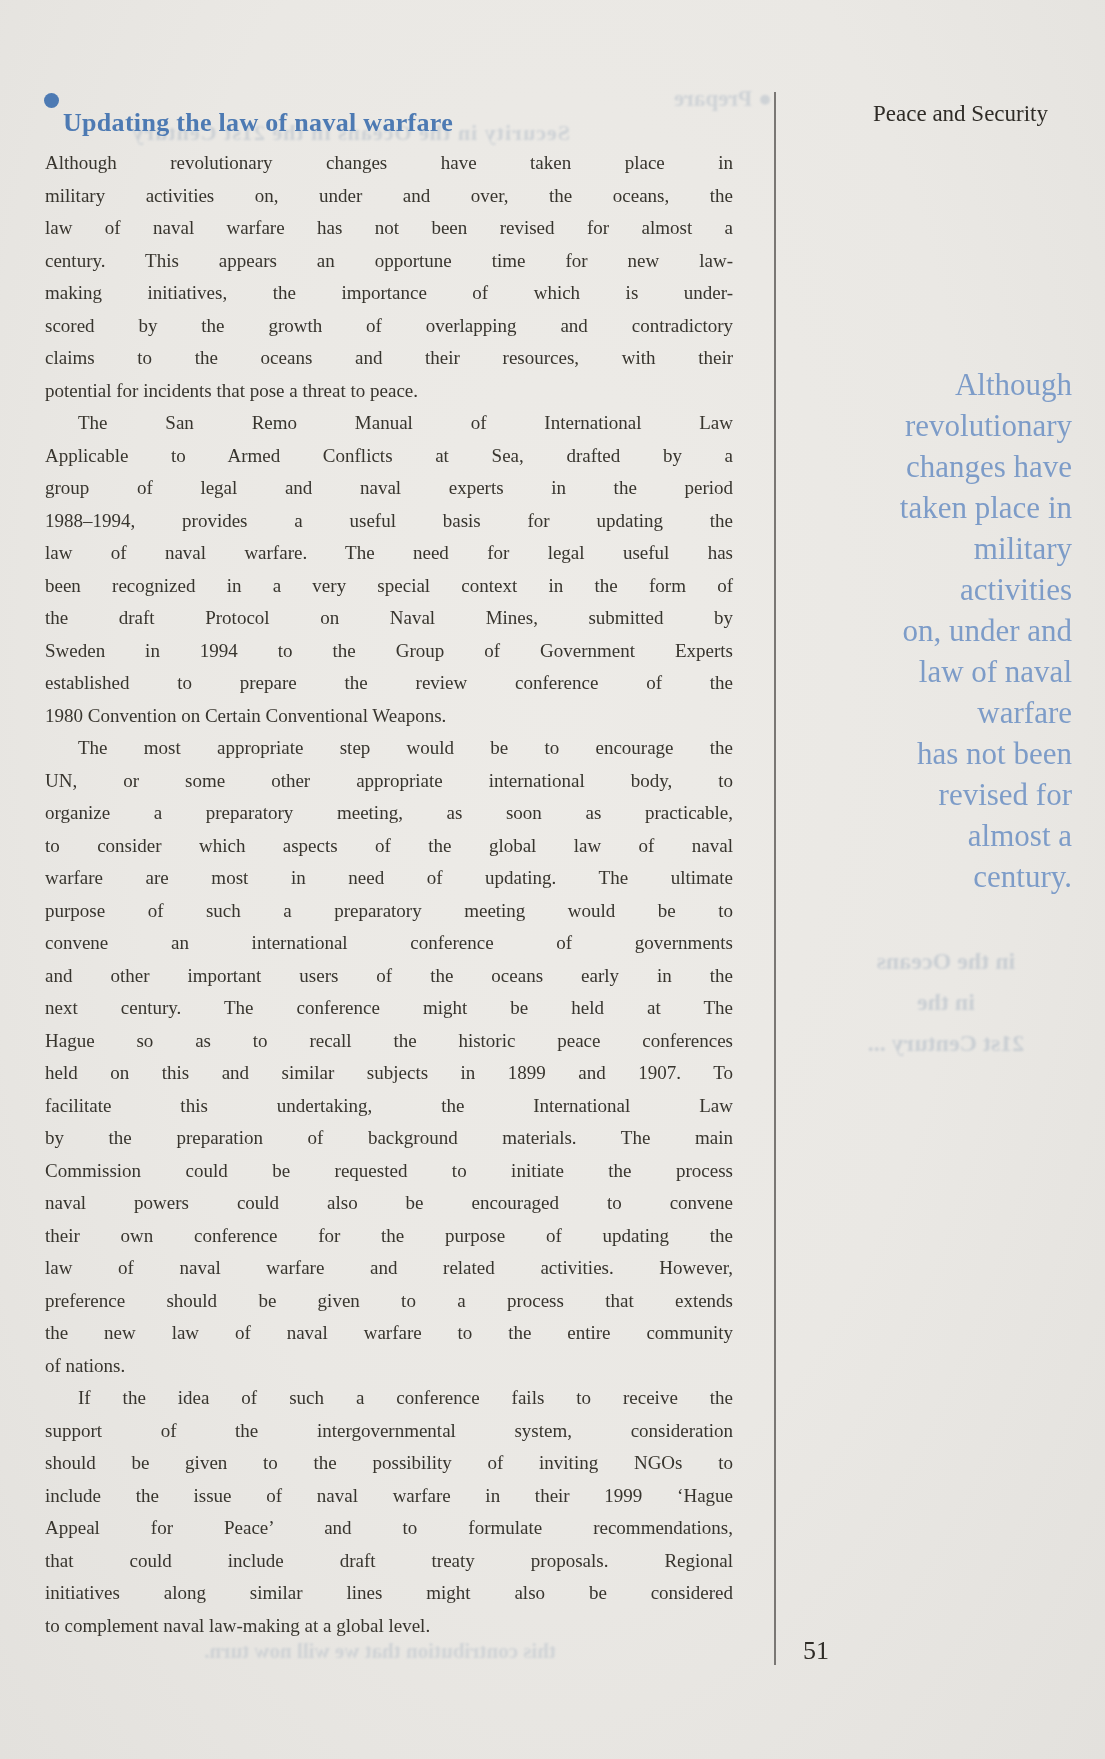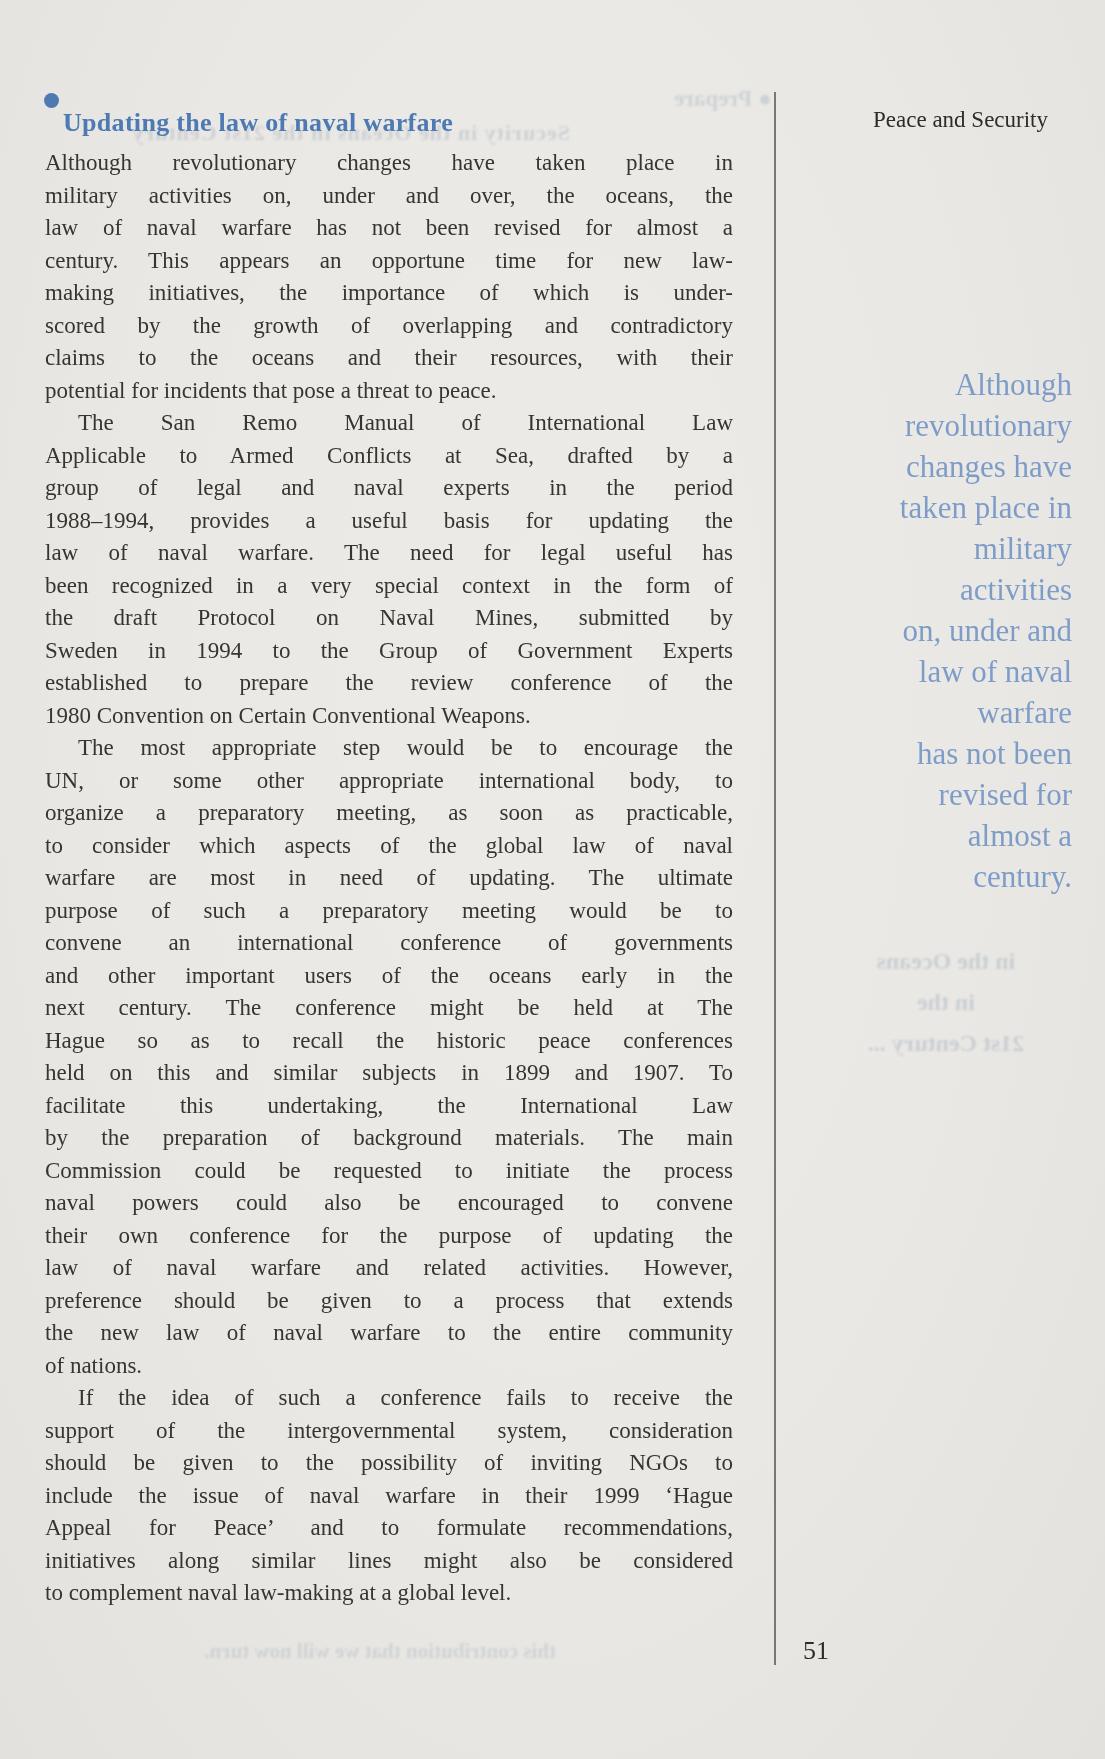--- a/index.html
+++ b/index.html
@@ -14,27 +14,27 @@
     color:var(--ink);
   }
   .page{position:absolute;inset:0;}
 
   
   .heading-row{position:absolute;left:44px;top:84px;display:flex;align-items:flex-start;flex-direction:column;}
   .bullet{width:15px;height:15px;border-radius:50%;background:var(--heading-blue);margin-top:9px;flex:0 0 auto;}
   .title{margin-left:19px;font-size:26px;font-weight:bold;color:var(--heading-blue);line-height:30px;letter-spacing:.3px;}
 
   
-  .section-label{position:absolute;top:106px;right:57px;font-size:23px;color:#2f2c27;line-height:28px;}
+  .section-label{position:absolute;top:100px;right:57px;font-size:23px;color:#2f2c27;line-height:28px;}
 
   
   .divider{position:absolute;left:774px;top:92px;width:2px;height:1573px;background:var(--divider);}
 
   
-  .article{position:absolute;left:45px;top:147px;width:688px;font-size:23px;color:var(--ink);}
+  .article{position:absolute;left:45px;top:147px;width:688px;font-size:19px;color:var(--ink);}
   .bline{line-height:32.5px;text-align:justify;text-align-last:justify;white-space:normal;}
   .bline.last{text-align-last:auto;}
   .para.indent .bline.first{text-indent:33px;}
 
   
   .pullquote{position:absolute;right:33px;top:328px;width:300px;text-align:right;
     color:var(--quote-blue);font-size:31px;margin-top:36px;}
   .pq-line{line-height:41px;}
 
   
@@ -116,20 +116,21 @@
         <div class="bline">preference should be given to a process that extends</div>
         <div class="bline">the new law of naval warfare to the entire community</div>
         <div class="bline last">of nations.</div>
       </div>
       <div class="para indent">
         <div class="bline first">If the idea of such a conference fails to receive the</div>
         <div class="bline">support of the intergovernmental system, consideration</div>
         <div class="bline">should be given to the possibility of inviting NGOs to</div>
         <div class="bline">include the issue of naval warfare in their 1999 ‘Hague</div>
         <div class="bline">Appeal for Peace’ and to formulate recommendations,</div>
+        <div class="bline">that could include draft treaty proposals. Regional</div>
         <div class="bline">initiatives along similar lines might also be considered</div>
         <div class="bline last">to complement naval law-making at a global level.</div>
       </div>
     </div>
 
   <div class="pullquote">
       <div class="pq-line">Although</div>
       <div class="pq-line">revolutionary</div>
       <div class="pq-line">changes have</div>
       <div class="pq-line">taken place in</div>

